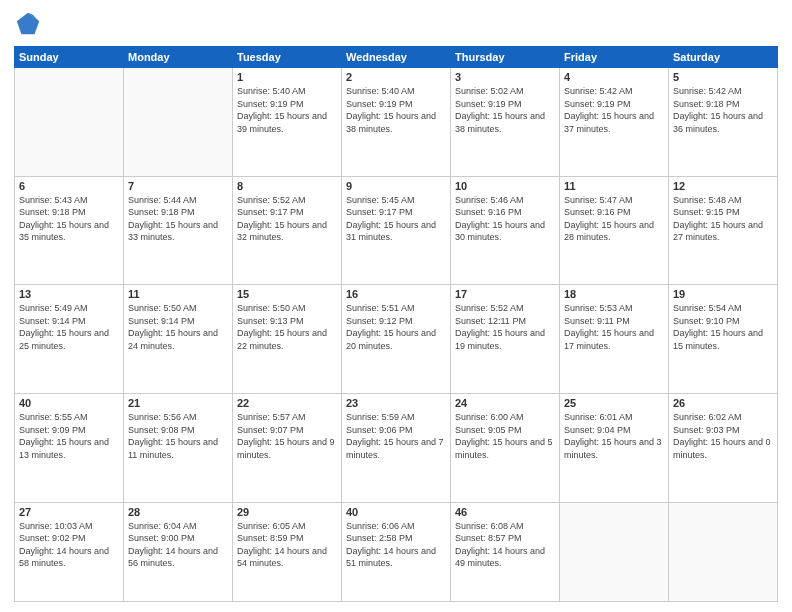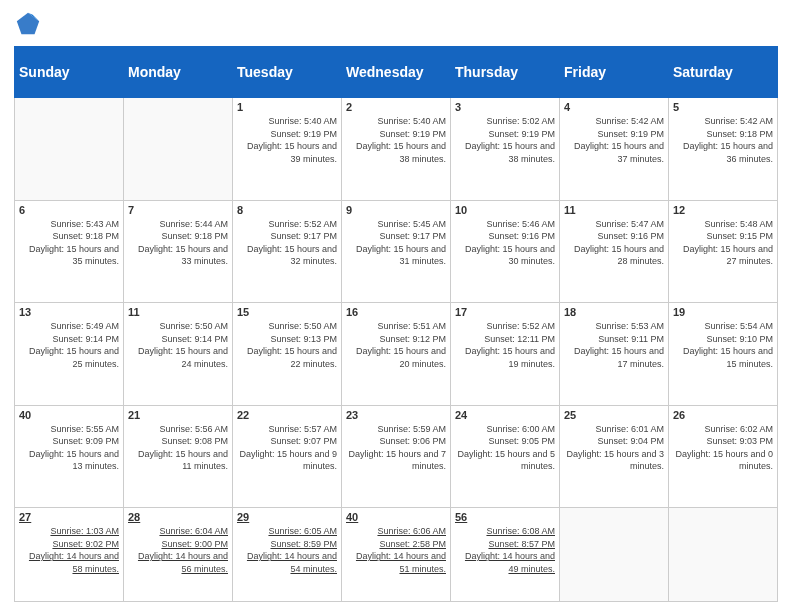--- a/index.html
+++ b/index.html
@@ -57,23 +57,23 @@
     .calendar {
       flex: 1;
       border: 1px solid #ccc;
       border-collapse: collapse;
       width: 100%;
       table-layout: fixed;
     }
     .calendar th {
       background: #1565c0;
       color: #fff;
-      font-size: 14px;
+      font-size: 11px;
       font-weight: bold;
-      padding: 17px 4px;
+      padding: 4px 4px;
       border: 1px solid #1565c0;
       text-align: left;
     }
     .calendar td {
       border: 1px solid #ccc;
       vertical-align: top;
       padding: 3px 4px;
       font-size: 9.5px;
       color: #333;
       height: 78px;
@@ -82,24 +82,23 @@
       font-size: 11px;
       font-weight: bold;
       color: #333;
       display: block;
       margin-bottom: 2px;
     }
     .day-info {
       font-size: 9px;
       color: #444;
       line-height: 1.4;
-      text-align: right;
     }
     .empty { background: #f9f9f9; }
-    tr:last-child td { height: 70px; text-decoration: underline; }
+    tr:last-child td { height: 70px; }
   </style>
 </head>
 <body>
 
 <div class="page">
   <div class="header">
     <div class="logo">
       <svg class="logo-icon" viewBox="0 0 30 30">
         <polygon points="15,3 27,12 22,26 8,26 3,12" fill="#1565c0" opacity="0.85"></polygon>
         <polygon points="15,3 27,12 20,5" fill="#1976d2"></polygon>
@@ -316,21 +315,21 @@
             <span class="day-num">26</span>
             <div class="day-info">Sunrise: 6:02 AM
 Sunset: 9:03 PM
 Daylight: 15 hours
 and 0 minutes.</div>
           </td>
         </tr>
         <tr>
           <td>
             <span class="day-num">27</span>
-            <div class="day-info">Sunrise: 1:03 AM
+            <div class="day-info">Sunrise: 10:03 AM
 Sunset: 9:02 PM
 Daylight: 14 hours
 and 58 minutes.</div>
           </td>
           <td>
             <span class="day-num">28</span>
             <div class="day-info">Sunrise: 6:04 AM
 Sunset: 9:00 PM
 Daylight: 14 hours
 and 56 minutes.</div>
@@ -343,21 +342,21 @@
 and 54 minutes.</div>
           </td>
           <td>
             <span class="day-num">40</span>
             <div class="day-info">Sunrise: 6:06 AM
 Sunset: 2:58 PM
 Daylight: 14 hours
 and 51 minutes.</div>
           </td>
           <td>
-            <span class="day-num">56</span>
+            <span class="day-num">46</span>
             <div class="day-info">Sunrise: 6:08 AM
 Sunset: 8:57 PM
 Daylight: 14 hours
 and 49 minutes.</div>
           </td>
           <td class="empty"></td>
           <td class="empty"></td>
         </tr>
       </tbody>
   </table>

